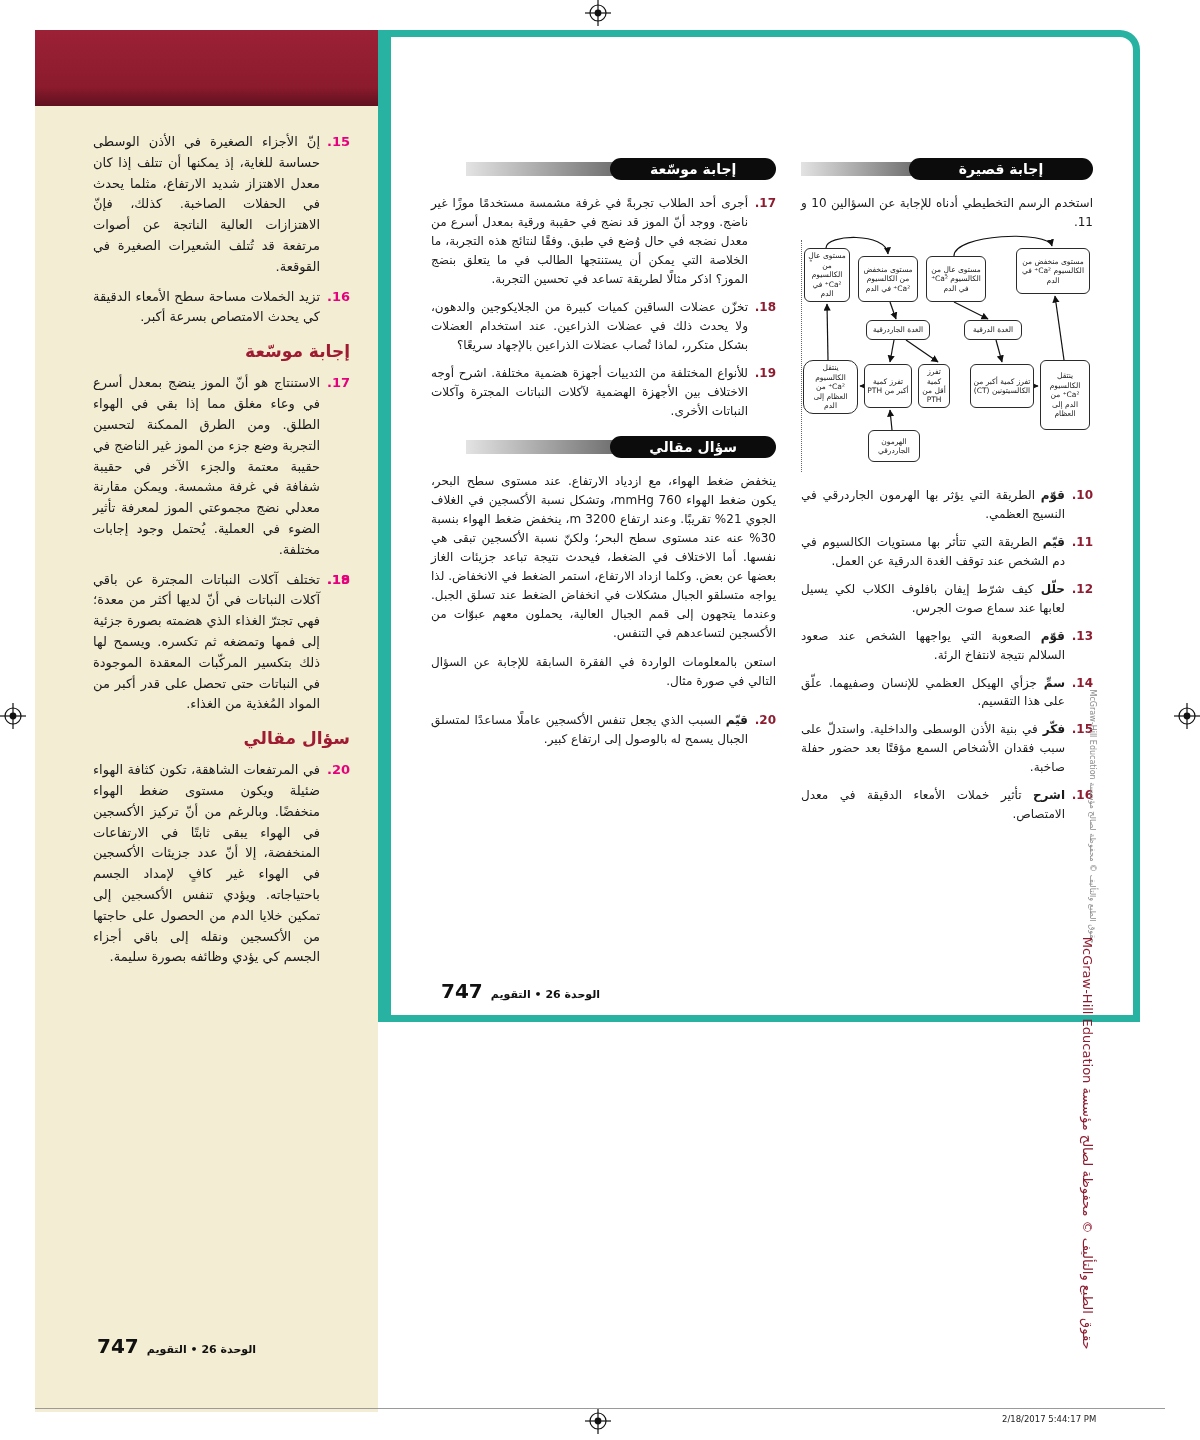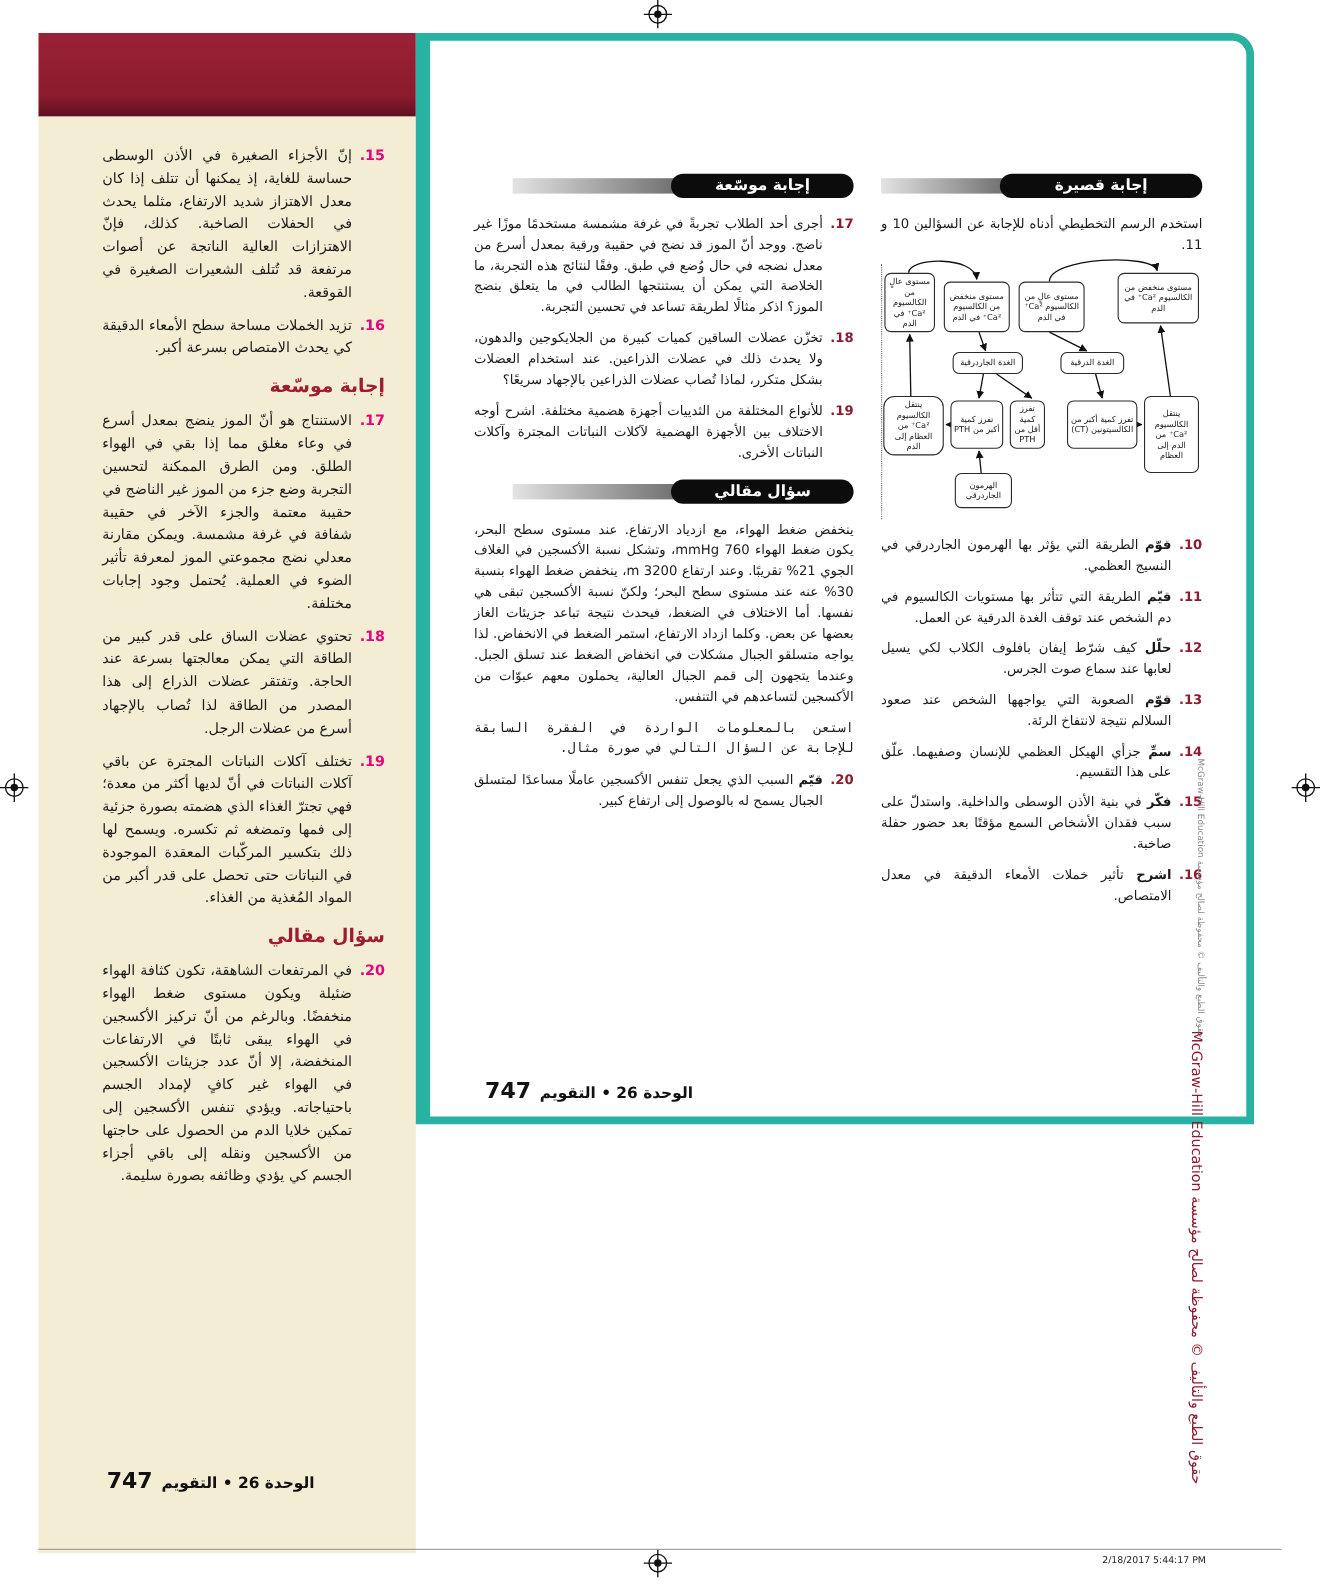--- a/index.html
+++ b/index.html
@@ -29,21 +29,21 @@
     background:#f3edd3;
     padding:26px 28px 0 58px;
     direction:rtl;
     font-size:13px; line-height:1.6; text-align:justify;
   }
   .s-item { position:relative; padding-right:30px; margin-bottom:9px; }
   .s-num { position:absolute; right:0; top:0; color:#e5007d; font-weight:bold; }
   .s-header { color:#9e1b32; font-weight:bold; font-size:17px; margin:10px 0 8px; text-align:right; }
   .sidebar-footer { position:absolute; left:62px; top:1224px; direction:ltr; display:flex; align-items:baseline; gap:8px; }
   .pgnum { font-weight:bold; font-size:20px; color:#111; }
-  .pgunit { font-size:14px; font-weight:bold; color:#111; }
+  .pgunit { font-size:11px; font-weight:bold; color:#111; }
 
   
   .main-panel {
     position:absolute; left:378px; top:30px; width:762px; height:992px;
     background:#ffffff;
     border:7px solid #28b2a2; border-left-width:13px;
     border-radius:0 20px 0 0;
   }
   .col { position:absolute; top:121px; direction:rtl; font-size:12px; line-height:1.58; text-align:justify; }
   .col-right { right:40px; width:292px; }
@@ -65,21 +65,21 @@
   .qnum { position:absolute; right:0; top:0; font-weight:bold; color:#8e1c30; }
   .lead { font-weight:bold; }
 
   
   .diagram { position:relative; height:232px; margin:4px 0 14px; border-left:1px dotted #666; }
   .dbox { position:absolute; border:1px solid #2b2b2b; border-radius:6px; background:#fff;
           font-size:7.5px; line-height:1.25; display:flex; align-items:center; justify-content:center;
           text-align:center; padding:2px; direction:rtl; }
   .diagram svg { position:absolute; left:0; top:0; overflow:visible; }
 
-  .essay-note { margin:10px 0 9px;font-family:Liberation Mono, monospace; }
+  .essay-note { margin:10px 0 20px; }
 
   .main-footer { position:absolute; left:50px; top:942px; direction:ltr; display:flex; align-items:baseline; gap:8px; }
 
   
   .vtext-small { position:absolute; left:922px; top:812px; width:340px;
                  transform:rotate(90deg); font-size:8px; color:#8a8a8a;
                  text-align:center; direction:rtl; white-space:nowrap; }
   .vtext-large { position:absolute; left:925px; top:1180px; width:324px;
                  transform:rotate(90deg); font-size:13px; color:#8e1c30;
                  text-align:center; direction:rtl; white-space:nowrap; }
@@ -126,21 +126,20 @@
   </div>
 
   <div class="s-header">إجابة موسّعة</div>
 
   <div class="s-item">
     <span class="s-num">17.</span>
     <span>الاستنتاج هو أنّ الموز ينضج بمعدل أسرع في وعاء مغلق مما إذا بقي في الهواء الطلق. ومن الطرق الممكنة لتحسين التجربة وضع جزء من الموز غير الناضج في حقيبة معتمة والجزء الآخر في حقيبة شفافة في غرفة مشمسة. ويمكن مقارنة معدلي نضج مجموعتي الموز لمعرفة تأثير الضوء في العملية. يُحتمل وجود إجابات مختلفة.</span>
   </div>
   <div class="s-item">
     <span class="s-num">18.</span>
-    <span>تحتوي عضلات الساق على قدر كبير من الطاقة التي يمكن معالجتها بسرعة عند الحاجة. وتفتقر عضلات الذراع إلى هذا المصدر من الطاقة لذا تُصاب بالإجهاد أسرع من عضلات الرجل.</span>
   </div>
   <div class="s-item">
     <span class="s-num">19.</span>
     <span>تختلف آكلات النباتات المجترة عن باقي آكلات النباتات في أنّ لديها أكثر من معدة؛ فهي تجترّ الغذاء الذي هضمته بصورة جزئية إلى فمها وتمضغه ثم تكسره. ويسمح لها ذلك بتكسير المركّبات المعقدة الموجودة في النباتات حتى تحصل على قدر أكبر من المواد المُغذية من الغذاء.</span>
   </div>
 
   <div class="s-header">سؤال مقالي</div>
 
   <div class="s-item">
     <span class="s-num">20.</span>

